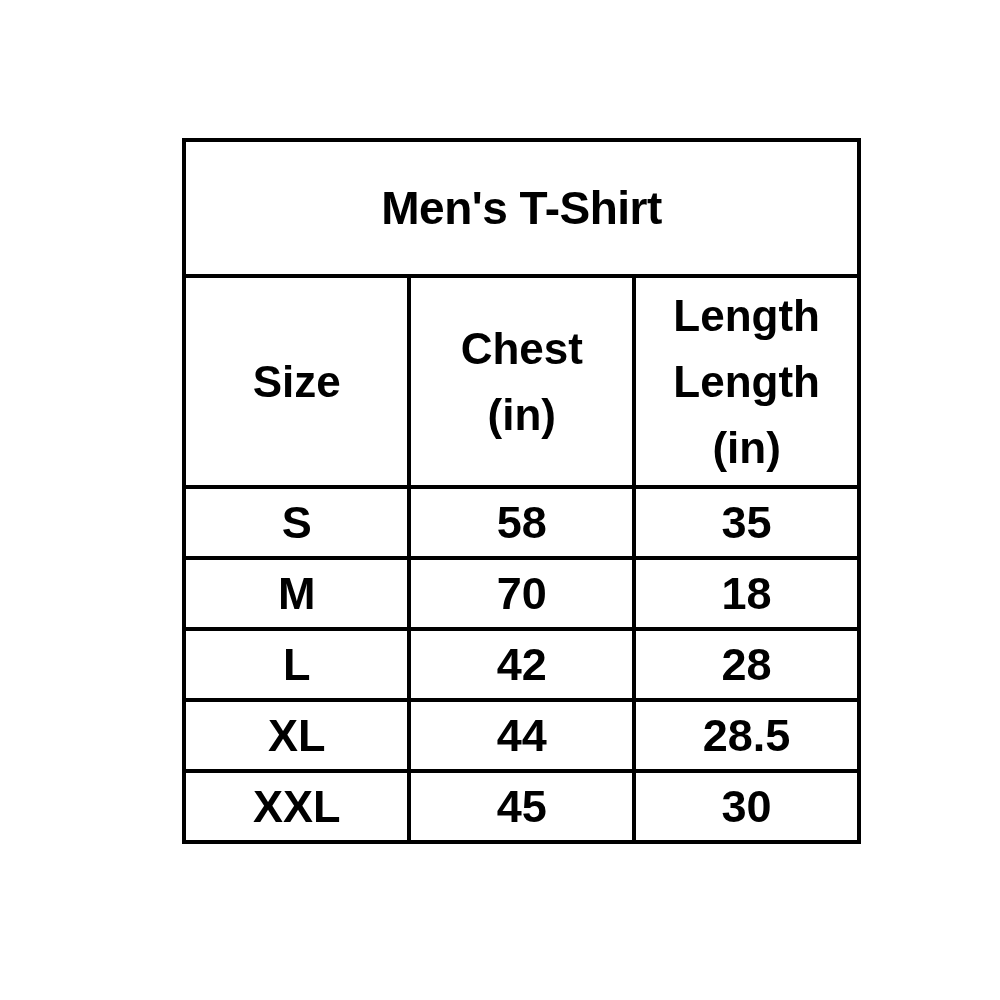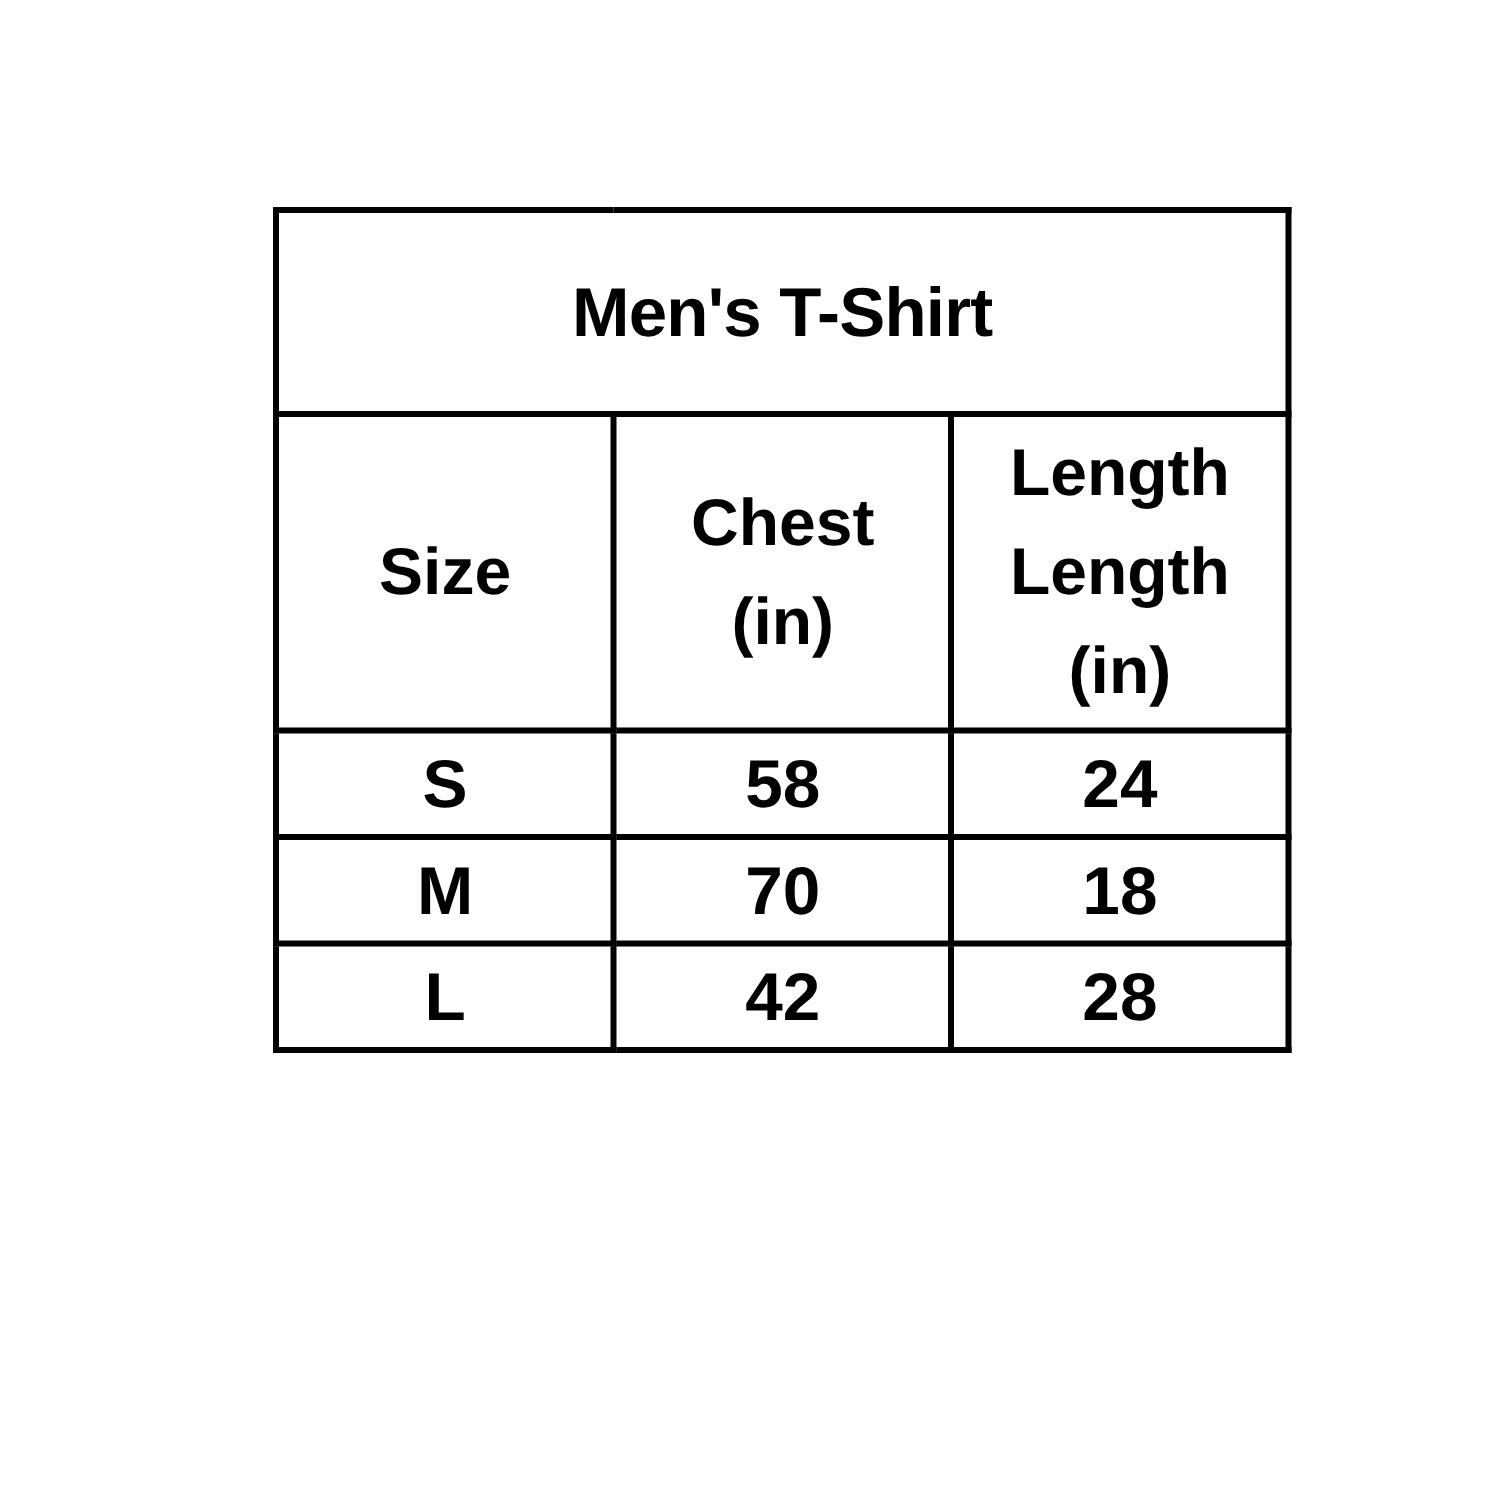--- a/index.html
+++ b/index.html
@@ -76,27 +76,37 @@
       <th>
         <span class="hline">Length</span>
         <span class="hline">Length</span>
         <span class="hline">(in)</span>
       </th>
     </tr>
 
     <tr class="data-row">
       <td>S</td>
       <td>58</td>
-      <td>24</td>
+      <td>35</td>
     </tr>
     <tr class="data-row">
       <td>M</td>
       <td>70</td>
       <td>18</td>
     </tr>
     <tr class="data-row">
       <td>L</td>
       <td>42</td>
       <td>28</td>
     </tr>
+    <tr class="data-row">
+      <td>XL</td>
+      <td>44</td>
+      <td>28.5</td>
+    </tr>
+    <tr class="data-row">
+      <td>XXL</td>
+      <td>45</td>
+      <td>30</td>
+    </tr>
   </tbody>
     </table>
 </div>
 
 </body></html>

